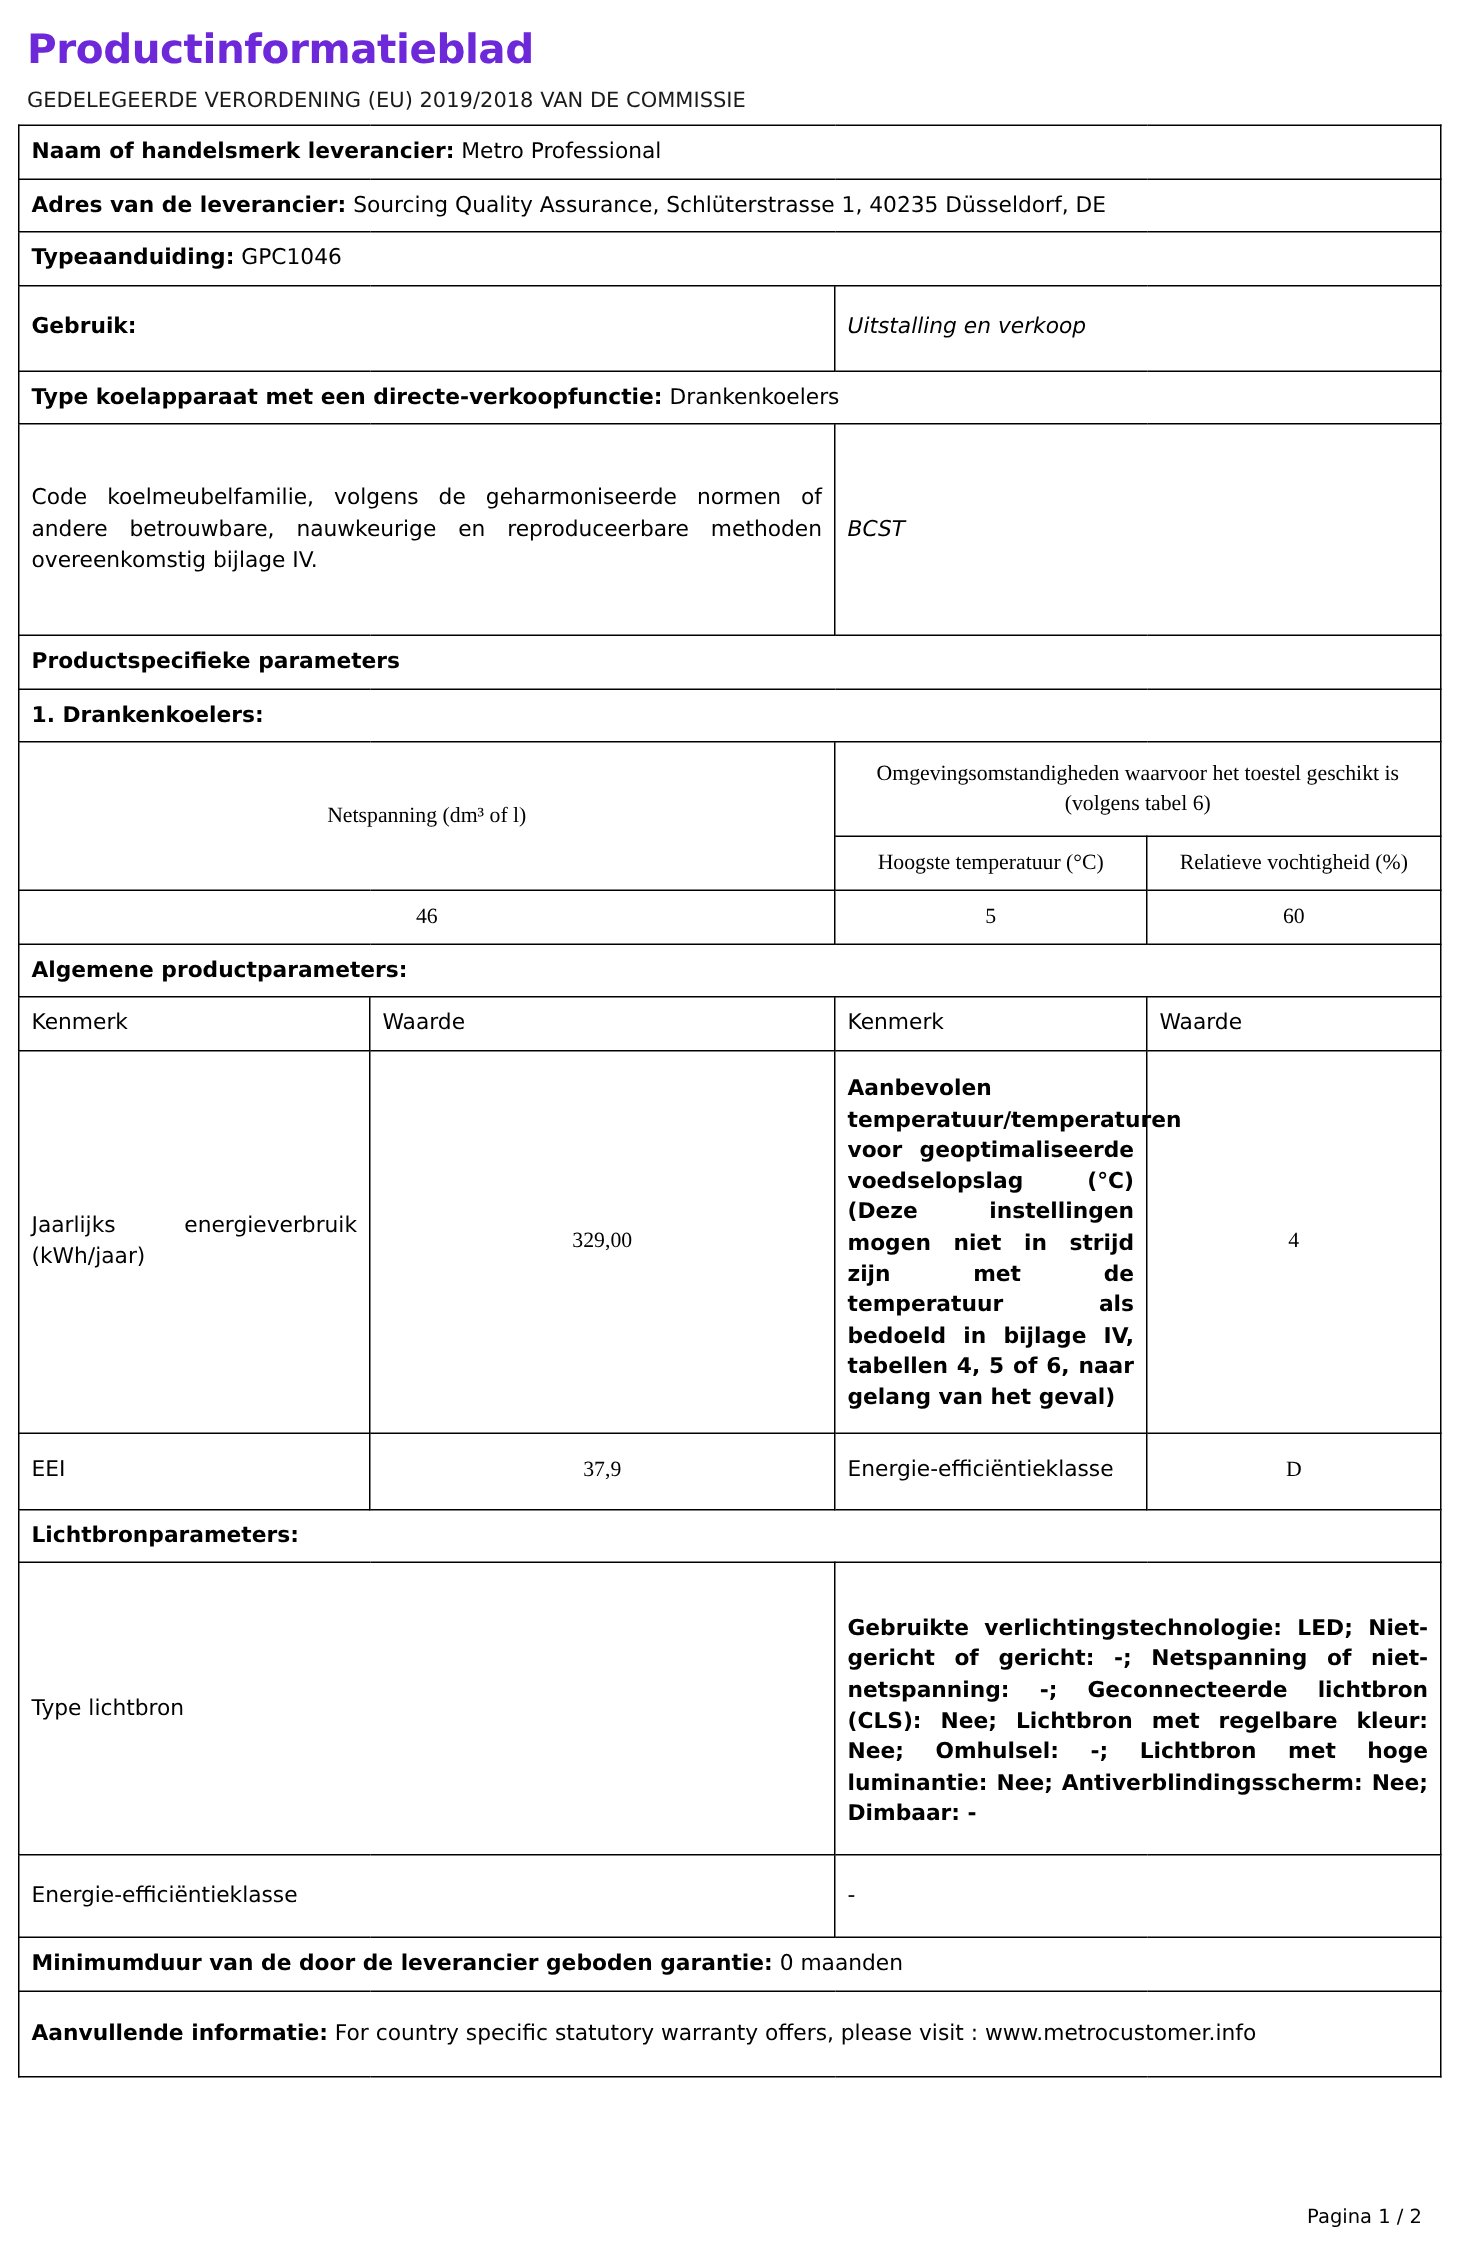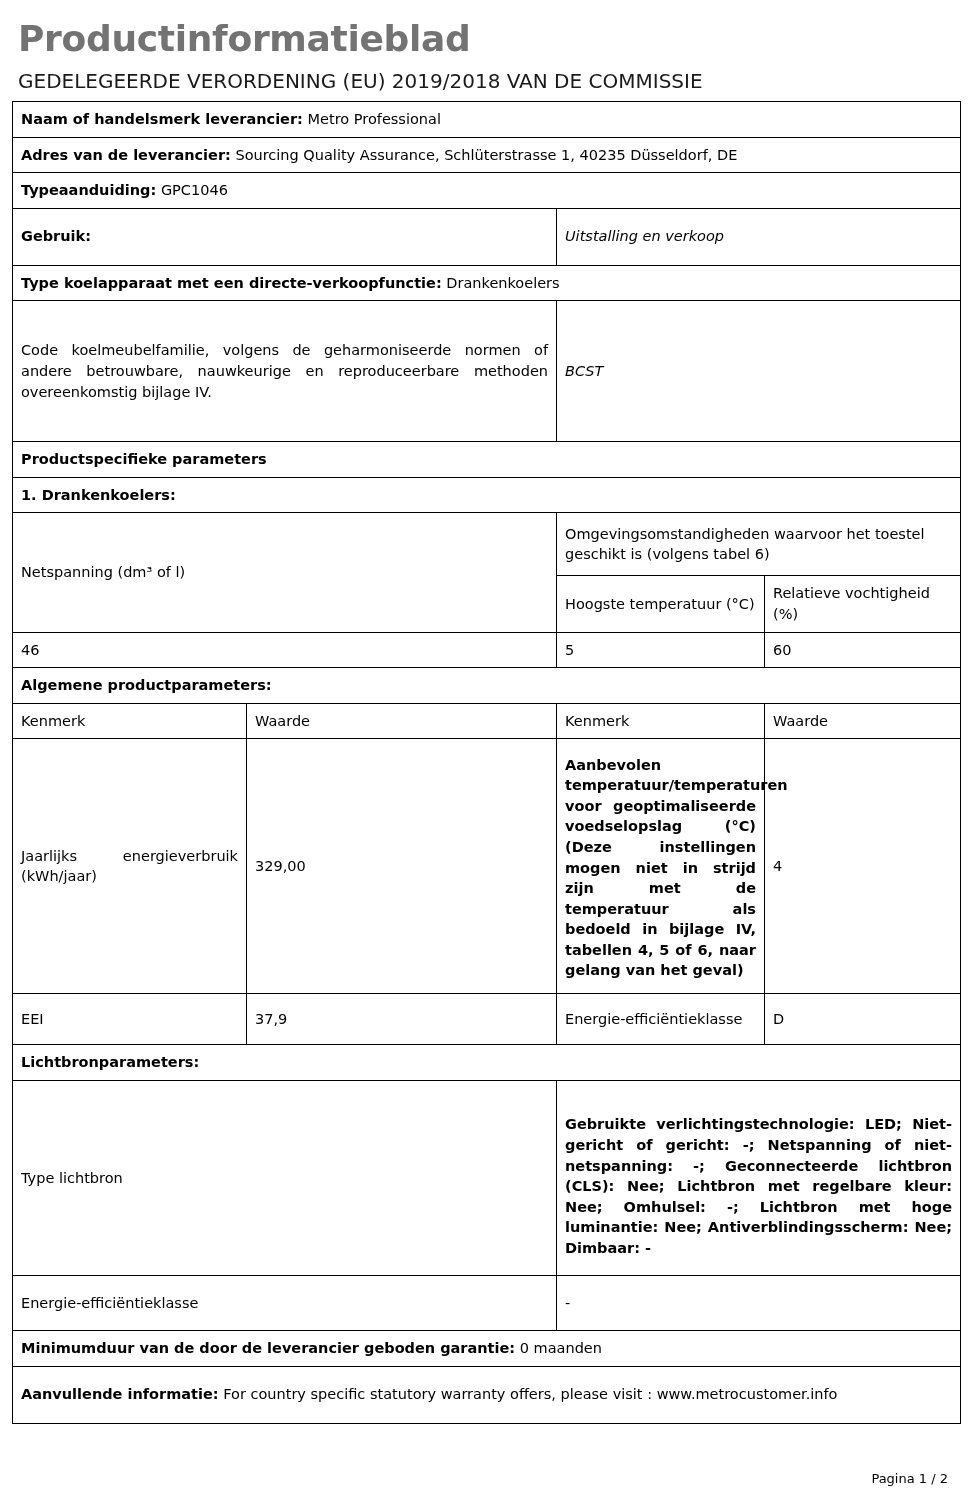--- a/index.html
+++ b/index.html
@@ -16,28 +16,28 @@
   }
   .page {
     box-sizing: border-box;
     width: 972px;
     height: 1500px;
     padding: 10px 12px 0 12px;
     position: relative;
   }
   .doc-title {
     font-family: "DejaVu Sans", sans-serif;
-    font-size: 36px;
+    font-size: 27px;
     font-weight: bold;
-    color: #737373;
+    color: #6d28d9;
     letter-spacing: -0.3px;
     margin: 8px 0 10px 6px;
   }
   .subtitle {
-    font-size: 20px;
+    font-size: 14px;
     color: #1a1a1a;
     margin: 0 0 8px 6px;
   }
   table.sheet {
     border-collapse: collapse;
     width: 948px;
     table-layout: fixed;
   }
   table.sheet td {
     border: 1px solid #000000;
@@ -47,21 +47,22 @@
     line-height: 1.42;
   }
   .lbl {
     font-weight: bold;
   }
   .pad-left {
     padding-left: 10px;
     font-style: italic;
   }
   .center {
-    text-align: left;
+    text-align: center;
+    font-family: Liberation Serif, serif;
   }
   .justify {
     text-align: justify;
     text-align-last: left;
     line-height: 1.72;
   }
   .justify-both {
     text-align: justify;
     line-height: 1.62;
   }

